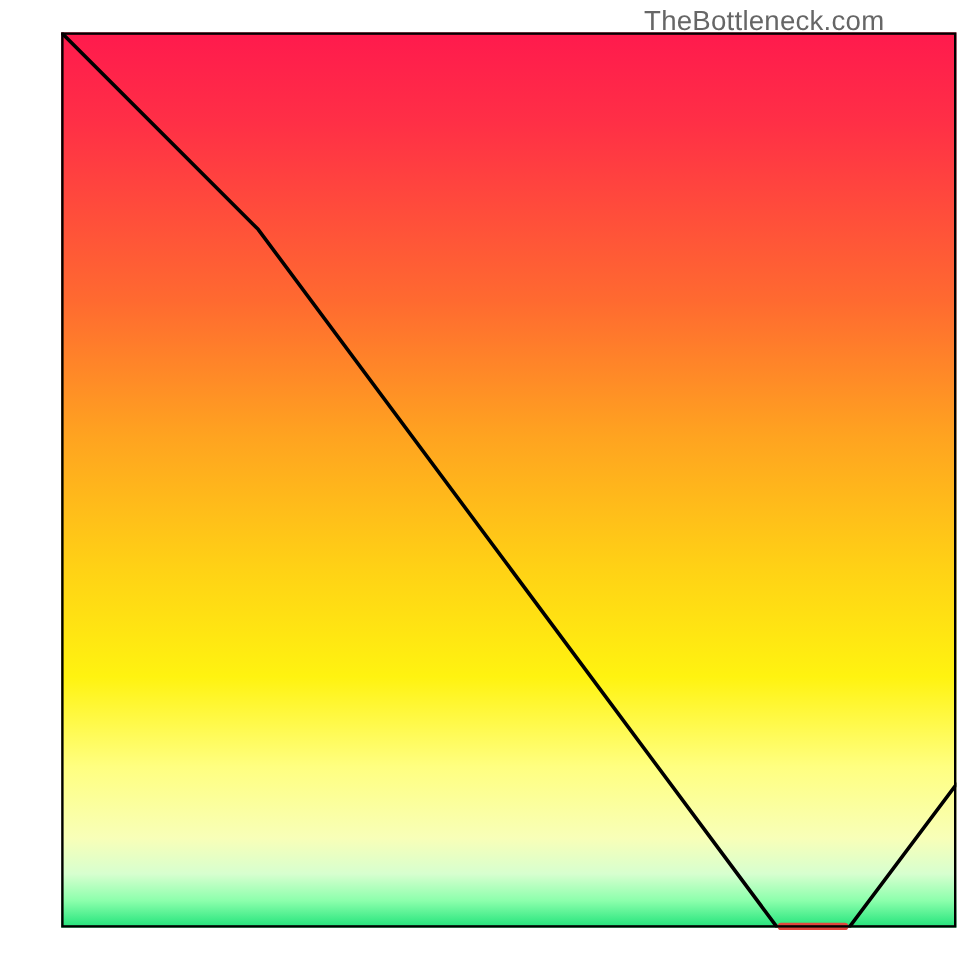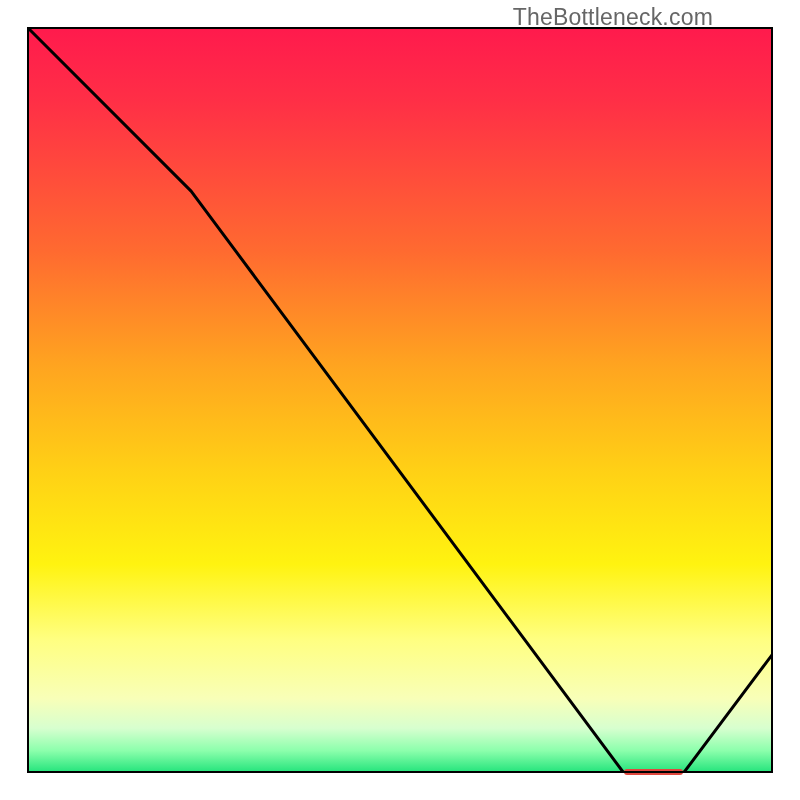--- a/index.html
+++ b/index.html
@@ -8,20 +8,21 @@
     width: 800px;
     height: 800px;
     background: #ffffff;
     font-family: Arial, Helvetica, sans-serif;
     overflow: hidden;
   }
   .wrap {
     position: relative;
     width: 723px;
     height: 800px;
+    margin-left: 24px;
   }
   .watermark {
     position: absolute;
     top: 4px;
     right: 10px;
     font-size: 23px;
     color: #666;
     font-weight: 500;
     letter-spacing: 0.2px;
   }

